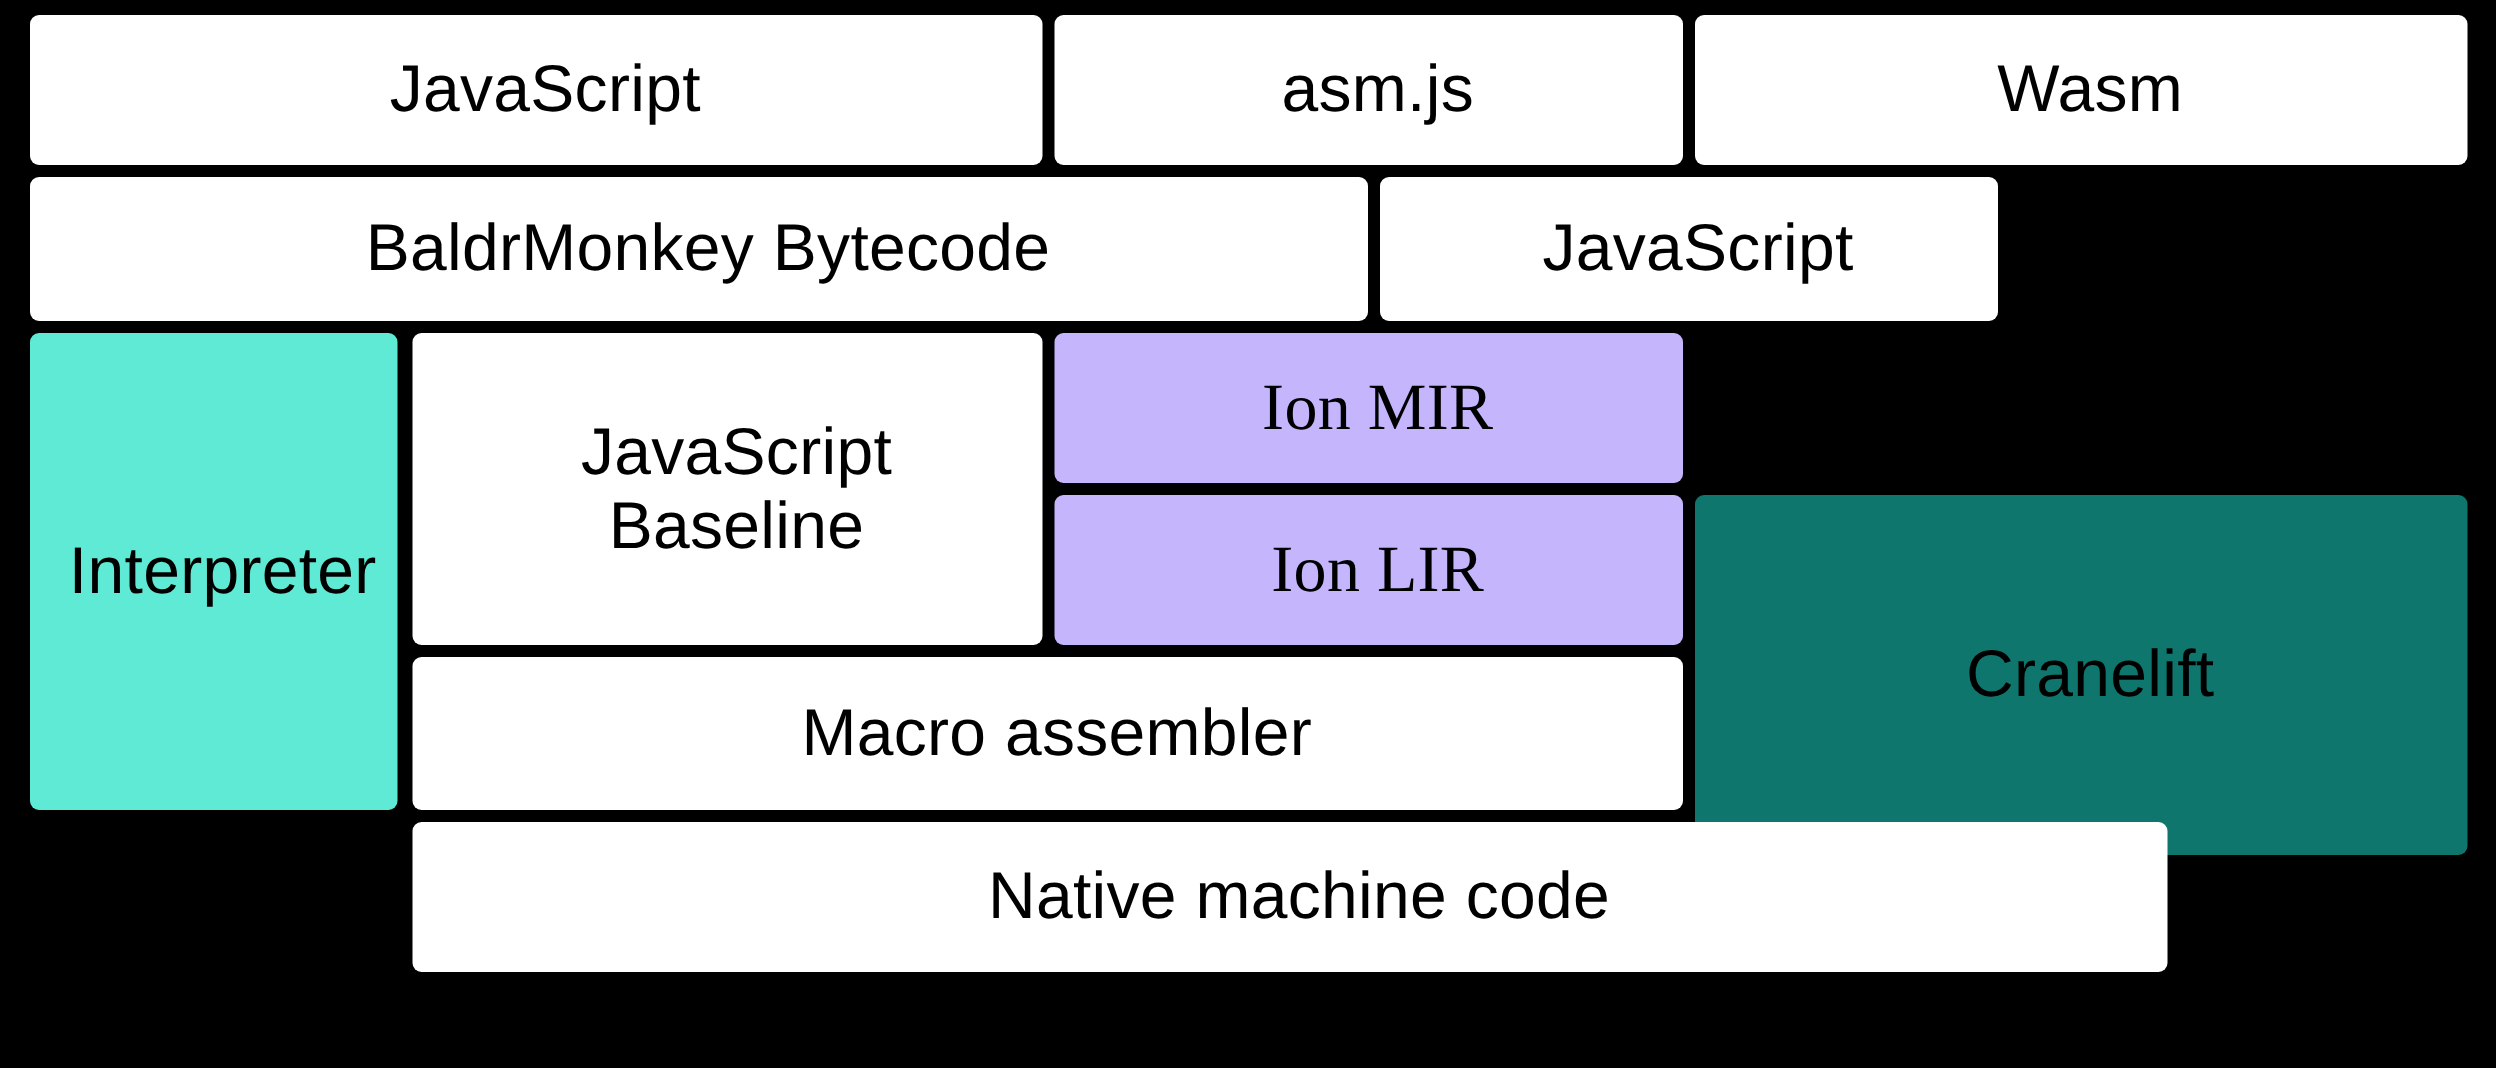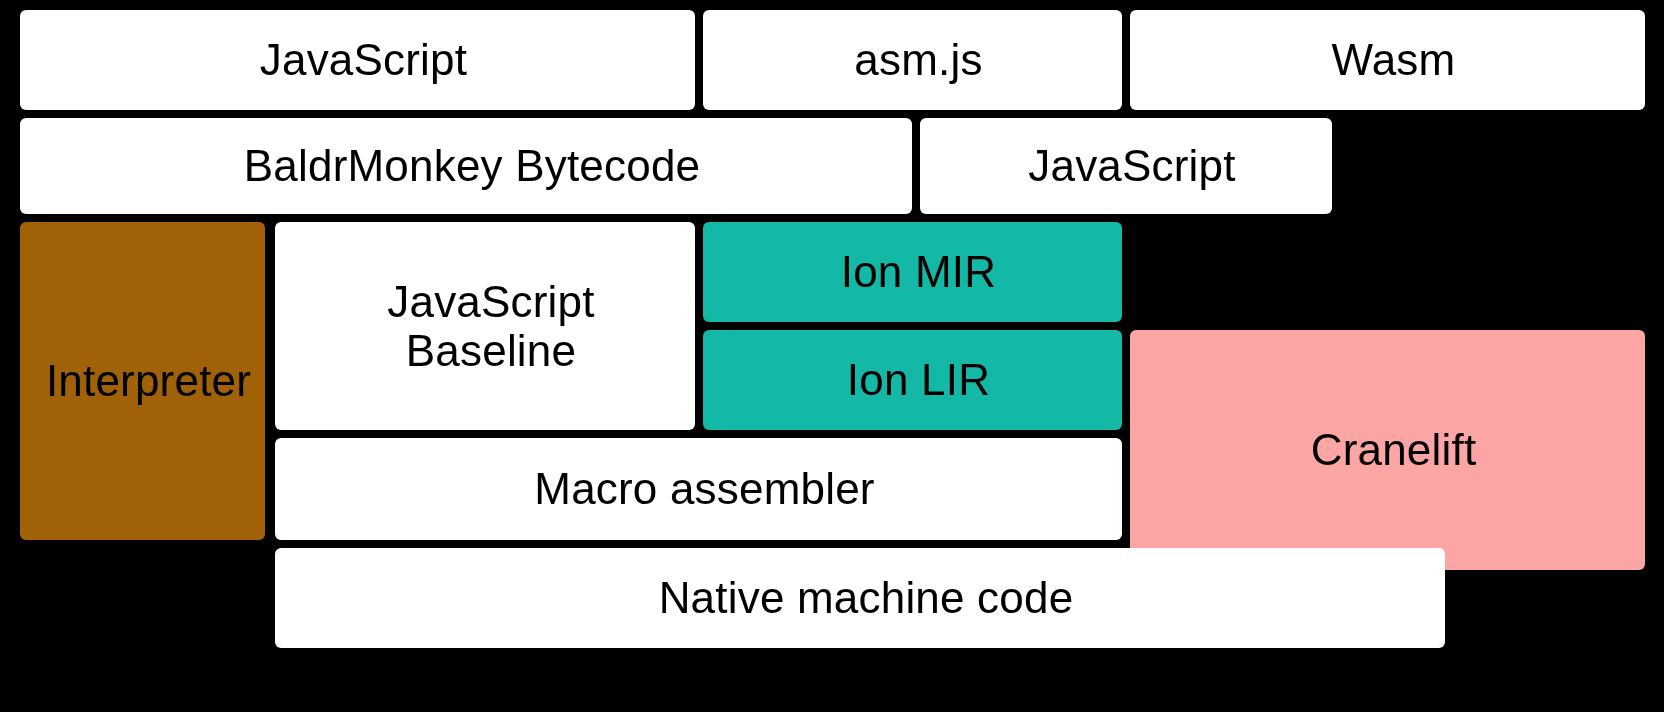--- a/index.html
+++ b/index.html
@@ -29,23 +29,23 @@
     color: #000000;
     font-size: 44px;
     line-height: 1.12;
     font-weight: 400;
     letter-spacing: 0.2px;
     white-space: pre-line;
     user-select: none;
     padding-left: 12px;
   }
   .fill-white { background: #ffffff; }
-  .fill-grey  { background: #a16207; }
-  .fill-green { background: #14b8a6; }
-  .fill-pink  { background: #fca5a5; }
+  .fill-grey  { background: #5eead4; }
+  .fill-green { background: #c4b5fd; font-family: Liberation Serif, serif; }
+  .fill-pink  { background: #0f766e; }
 </style>
 </head>
 <body>
 
 <div id="diagram">
     <div class="node fill-white" style="left: 20px; top: 10px; width: 675px; height: 100px;">JavaScript</div>
     <div class="node fill-white" style="left: 1130px; top: 10px; width: 515px; height: 100px;">Wasm</div>
     <div class="node fill-white" style="left: 703px; top: 10px; width: 419px; height: 100px;">asm.js</div>
     <div class="node fill-white" style="left: 20px; top: 118px; width: 892px; height: 96px;">BaldrMonkey Bytecode</div>
     <div class="node fill-white" style="left: 920px; top: 118px; width: 412px; height: 96px;">JavaScript</div>

